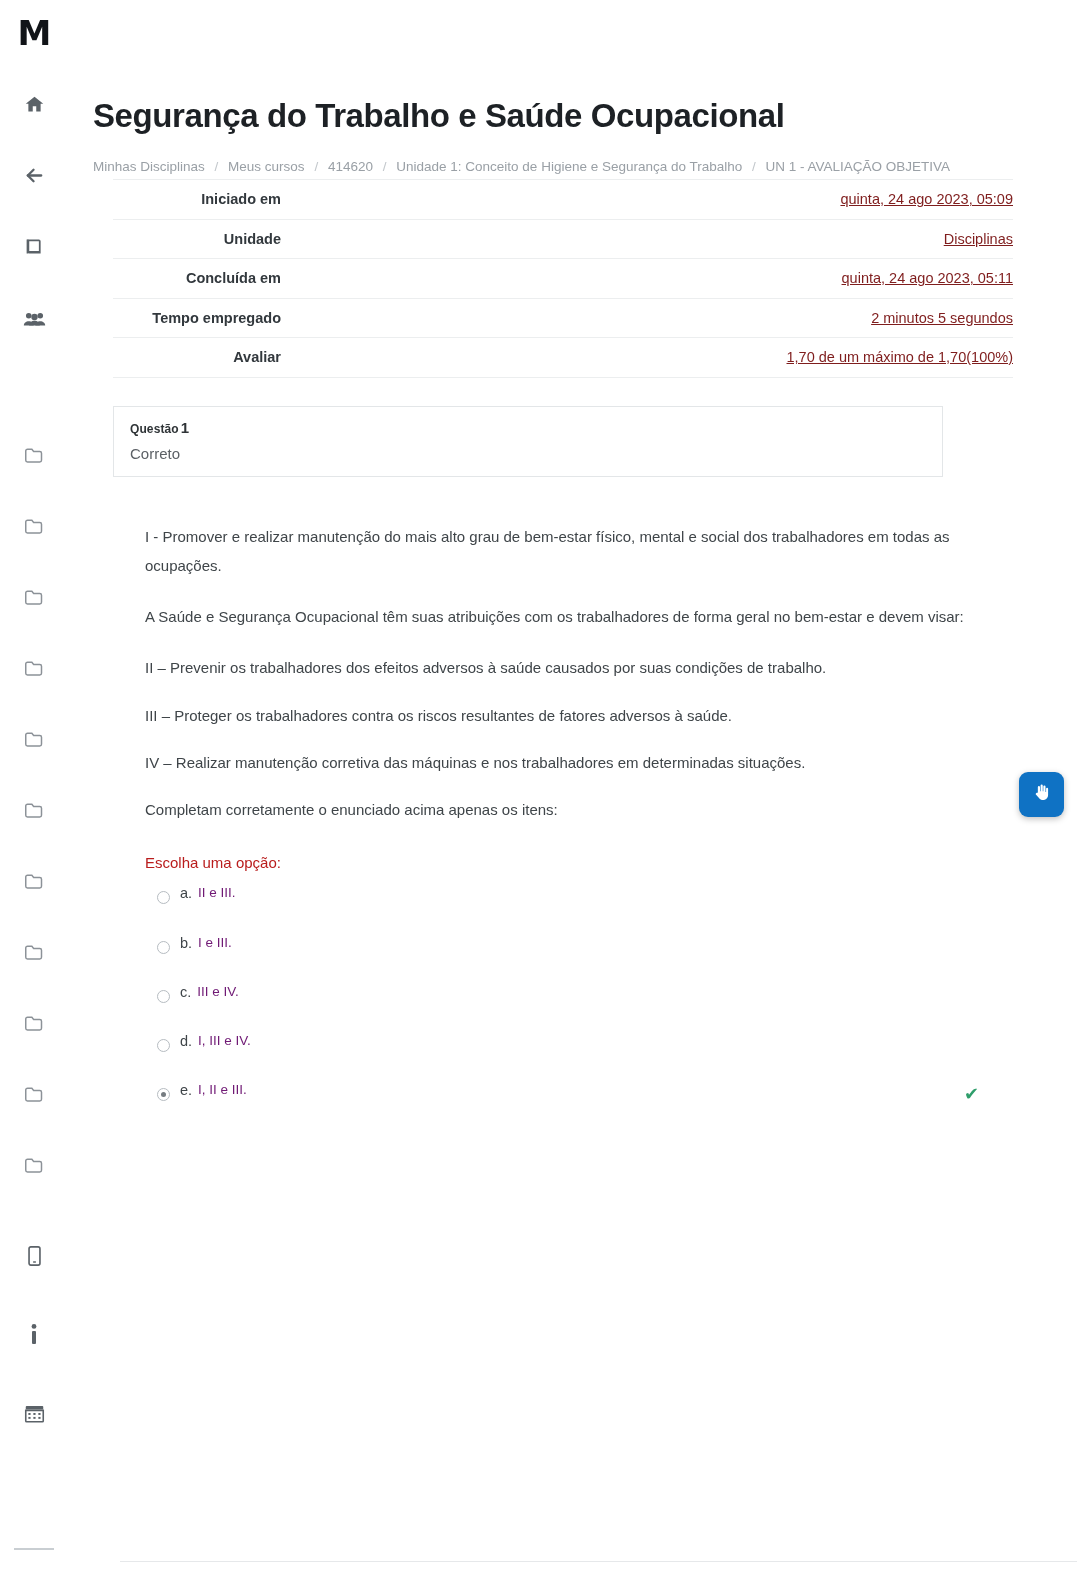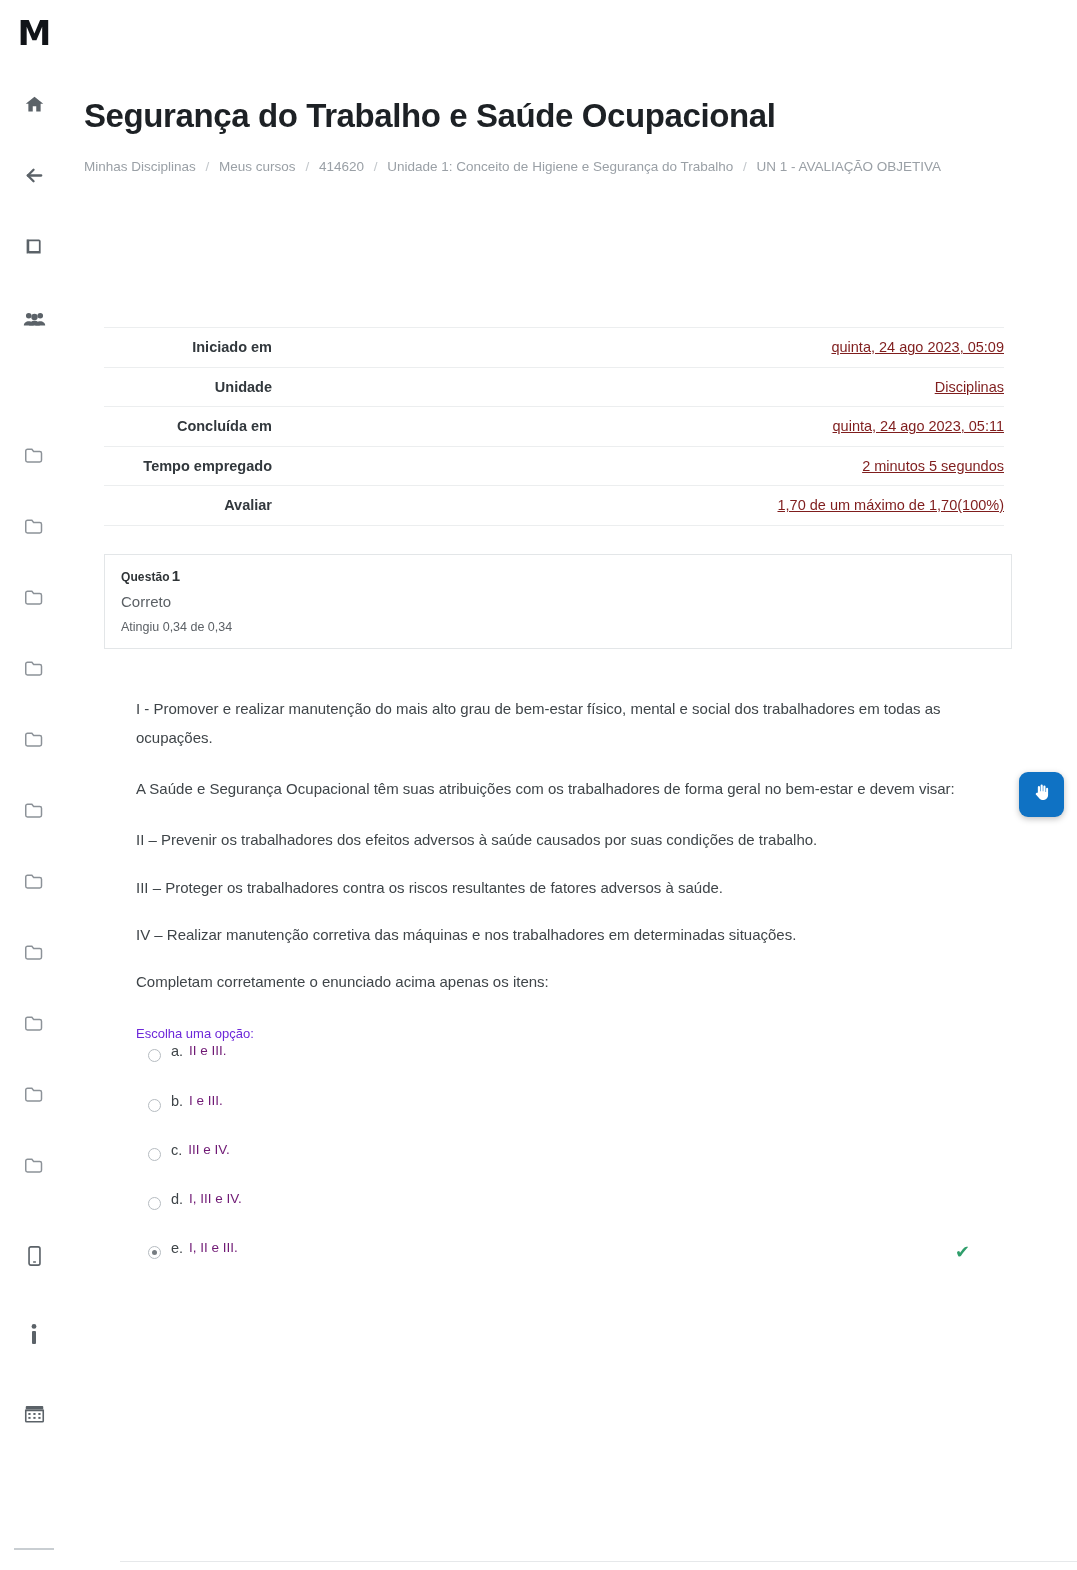--- a/index.html
+++ b/index.html
@@ -46,21 +46,21 @@
     justify-content: center;
     color: #8c9298;
     margin-bottom: 31px;
   }
   .rail-item svg { display: block; }
   .rail-item.dark { color: #5b6268; }
 
   
   #main {
     position: absolute;
-    left: 52px;
+    left: 61px;
     top: 0;
     width: 1009px;
     padding-left: 32px;
     padding-right: 20px;
   }
 
   #page-title {
     margin: 96px 0 0 0;
     font-size: 33px;
     line-height: 1.2;
@@ -74,21 +74,20 @@
     font-size: 13.5px;
     color: #9aa0a6;
     line-height: 1.9;
     max-width: 860px;
   }
   #breadcrumb .crumb { color: #9aa0a6; }
   #breadcrumb .sep { color: #c2c7cb; padding: 0 6px; }
 
   
   #attempt-table {
-    margin-top: 148px;
     margin-left: 20px;
     width: 900px;
     border-collapse: collapse;
     font-size: 14.5px;
   }
   #attempt-table tr { border-bottom: 1px solid #eceeef; }
   #attempt-table tr:first-child { border-top: 1px solid #eceeef; }
   #attempt-table th {
     text-align: right;
     font-weight: bold;
@@ -104,21 +103,21 @@
     padding: 8px 0 8px 8px;
     vertical-align: top;
     line-height: 1.55;
     text-decoration: underline;
   }
 
   
   #question-box {
     margin-top: 28px;
     margin-left: 20px;
-    width: 908px;
+    width: 830px;
     border: 1px solid #e3e6e8;
     padding: 12px 16px 14px 16px;
     background: #ffffff;
   }
   #question-box .qtitle {
     font-size: 12px;
     font-weight: bold;
     color: #2f3437;
     letter-spacing: 0.1px;
   }
@@ -146,23 +145,23 @@
     font-size: 15px;
     color: #3f4549;
   }
   #question-body p {
     margin: 0 0 22px 0;
     line-height: 1.95;
   }
   #question-body p.tight { margin-bottom: 18px; }
 
   #answer-prompt {
-    margin: 30px 0 0 0;
-    font-size: 13px;
-    color: #6d28d9;
+    margin: 30px 0 12px 0;
+    font-size: 15px;
+    color: #b91c1c;
   }
 
   .option-row {
     display: flex;
     align-items: flex-start;
     margin-bottom: 28px;
     position: relative;
     width: 880px;
   }
   .radio {
@@ -403,21 +402,20 @@
         <td>1,70 de um máximo de 1,70(100%)</td>
       </tr>
     </tbody>
   </table>
 
   <div id="question-box">
     <div class="qtitle">
       <span>Questão</span><span class="qnum">1</span>
     </div>
     <div class="qstate">Correto</div>
-    <div class="qgrade">Atingiu 0,34 de 0,34</div>
   </div>
 
   <div id="question-body">
     <p>I - Promover e realizar manutenção do mais alto grau de bem-estar físico, mental e social dos trabalhadores em todas as ocupações.</p>
     <p>A Saúde e Segurança Ocupacional têm suas atribuições com os trabalhadores de forma geral no bem-estar e devem visar:</p>
     <p class="tight">II – Prevenir os trabalhadores dos efeitos adversos à saúde causados por suas condições de trabalho.</p>
     <p class="tight">III – Proteger os trabalhadores contra os riscos resultantes de fatores adversos à saúde.</p>
     <p class="tight">IV – Realizar manutenção corretiva das máquinas e nos trabalhadores em determinadas situações.</p>
     <p class="tight">Completam corretamente o enunciado acima apenas os itens:</p>
 

